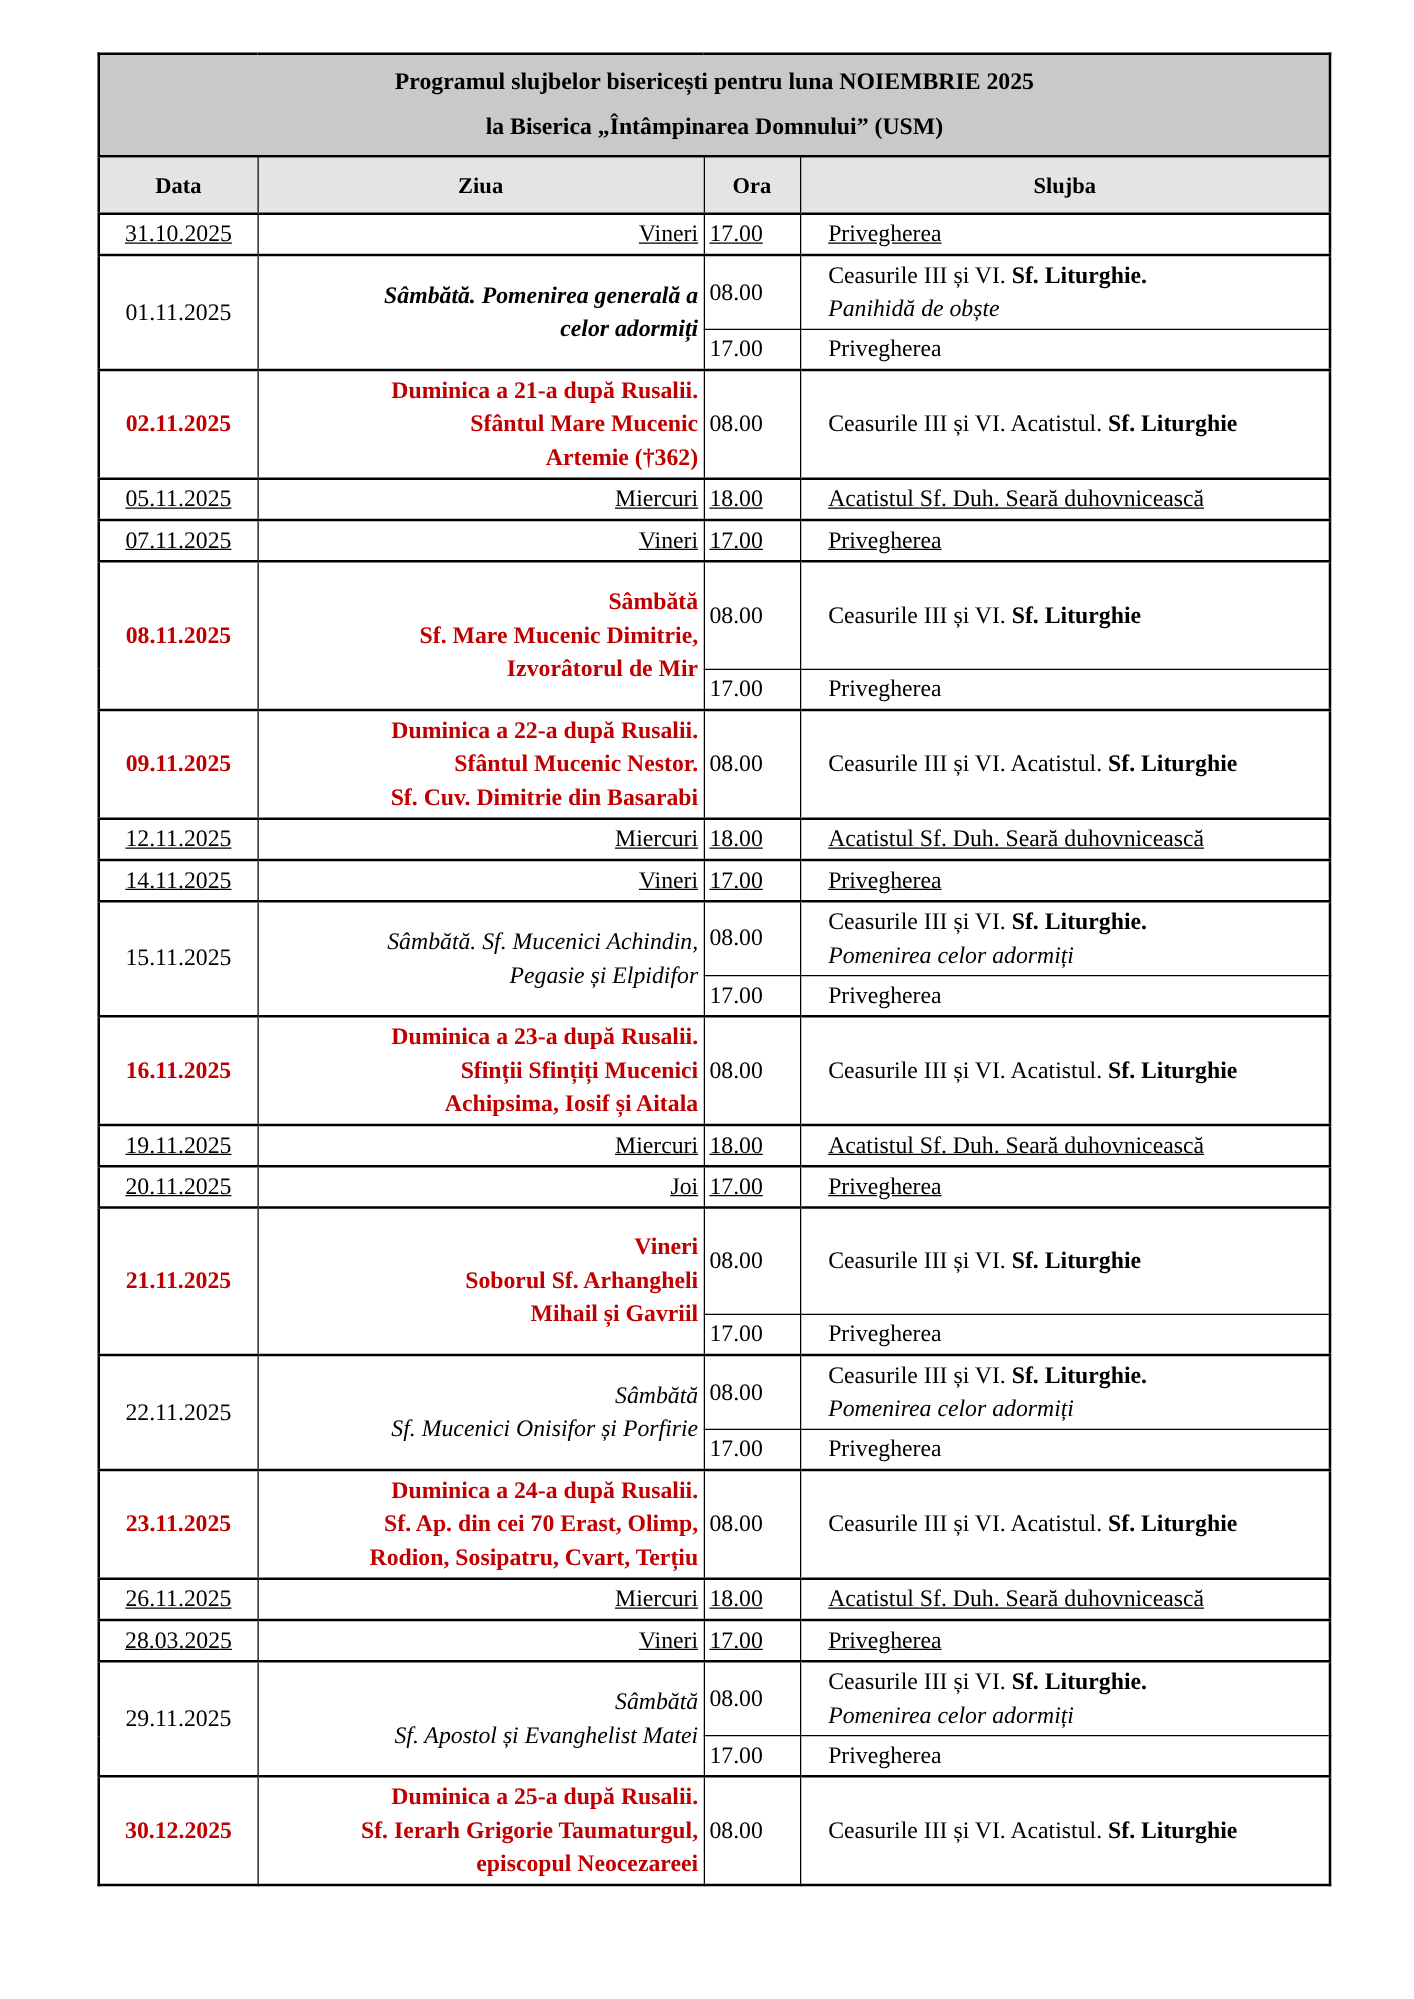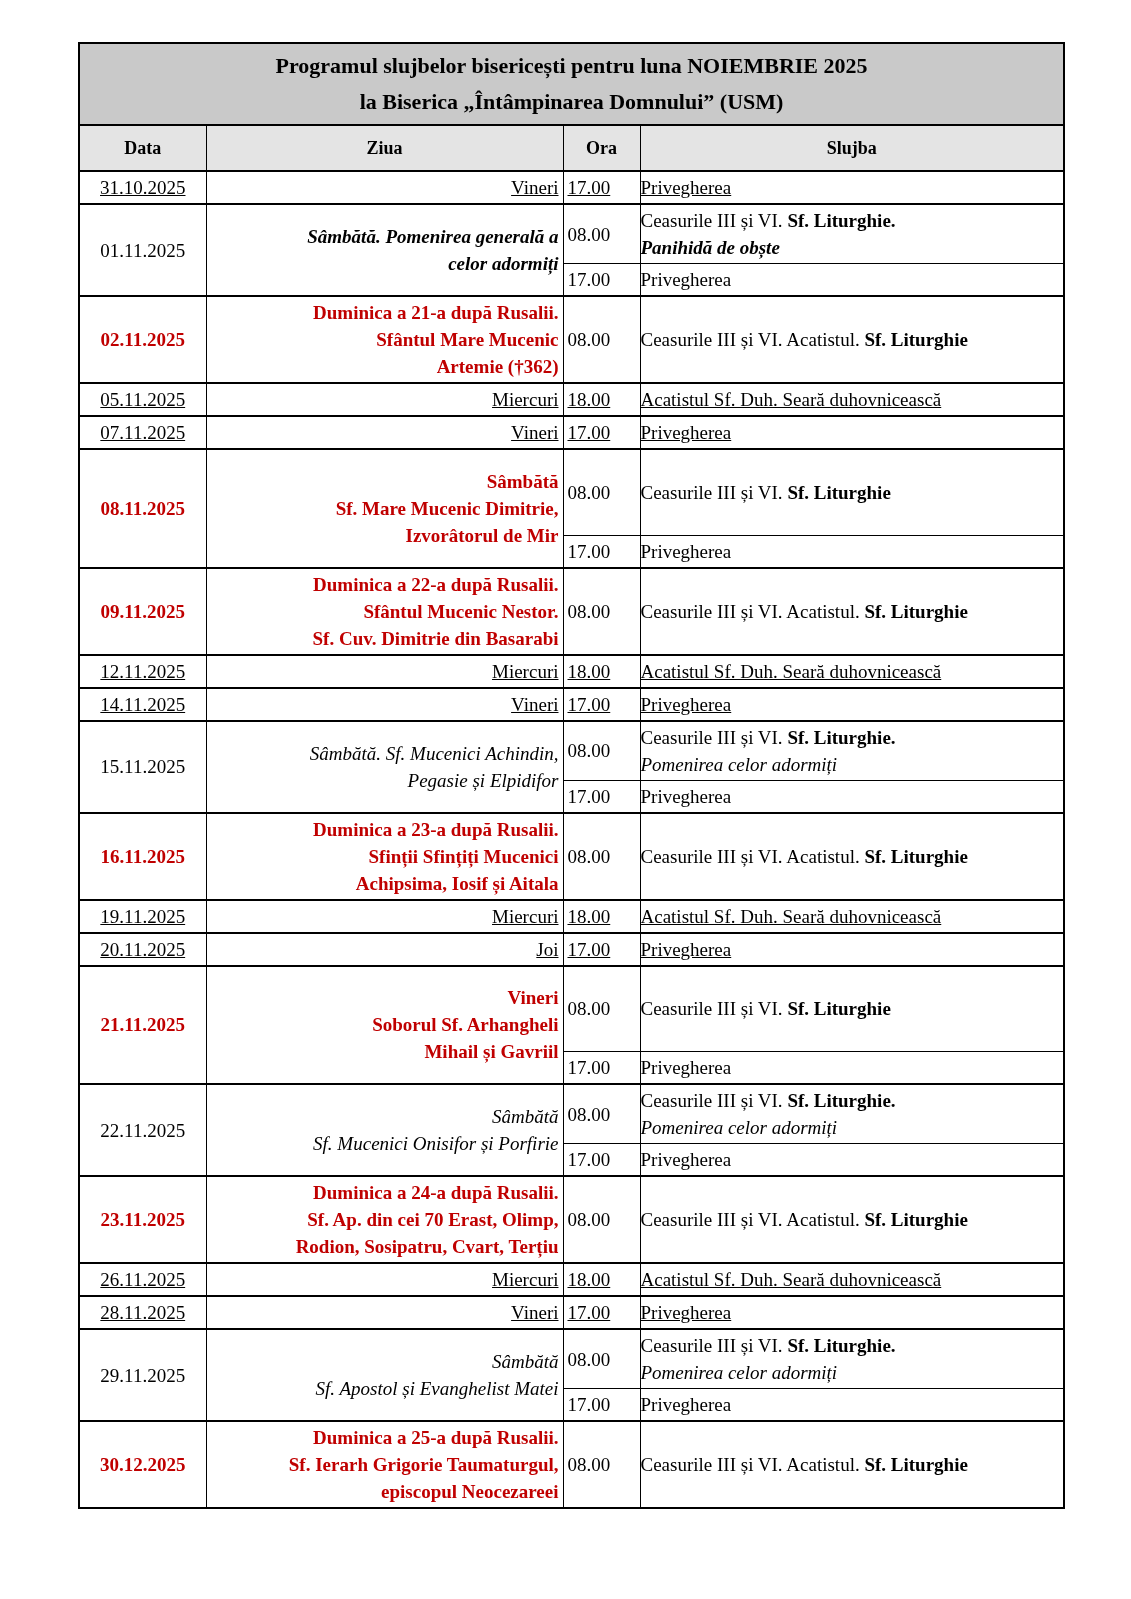--- a/index.html
+++ b/index.html
@@ -18,43 +18,43 @@
     border: 2px solid #000;
   }
   td {
     border: 1px solid #000; vertical-align: middle;
     font-size: 19px; line-height: 27px; color: #000;
     padding: 2px 4px; overflow: hidden;
   }
   tr.main > td { border-top: 2px solid #000; }
   .title-cell {
     background: var(--title-bg, #c9c9c9);
-    text-align: center; font-weight: bold; font-size: 22px;
+    text-align: center; font-weight: bold; font-size: 19px;
     line-height: 36px; padding: 4px 8px; border-bottom: 2px solid #000;
   }
   .header-cell {
     background: var(--header-bg, #e4e4e4);
     text-align: center; font-weight: bold; font-size: 18px;
     height: 46px; border-bottom: 2px solid #000;
   }
   .c-date  { text-align: center; }
   .c-day   { text-align: right; }
   .c-time  { text-align: left; }
-  .c-slujba{ text-align: left; padding-left: 0; }
+  .c-slujba{ text-align: left; padding-left: 22px; }
   tr.single { height: 31px; text-decoration: underline; }
   tr.sub    { height: 31px; }
   tr.tall   { height: 86px; }
   .d-n {}
   .d-b  { font-weight: normal; }
   .d-r  { color: var(--red, #c00000); font-weight: bold; }
   .d-i  { font-style: italic; }
   .d-bi { font-weight: bold; font-style: italic; }
   .s-b  { font-weight: bold; }
   .s-i  { font-style: italic; }
-  .s-bi { font-weight: bold; font-style: italic; }
+  .s-bi { font-weight: normal; font-style: italic; }
 </style>
 </head>
 <body>
 
 <div class="page">
   <table class="schedule">
     <colgroup>
       <col style="width:127px">
       <col style="width:357px">
       <col style="width:77px">
@@ -285,21 +285,21 @@
           <td class="c-date d-n" rowspan="1">26.11.2025</td>
           <td class="c-day d-n" rowspan="1">
             <div>Miercuri</div>
           </td>
           <td class="c-time">18.00</td>
           <td class="c-slujba">
             <div><span>Acatistul Sf. Duh. Seară duhovnicească</span></div>
           </td>
         </tr>
         <tr class="main single">
-          <td class="c-date d-n" rowspan="1">28.11.2025</td>
+          <td class="c-date d-n" rowspan="1">28.03.2025</td>
           <td class="c-day d-n" rowspan="1">
             <div>Vineri</div>
           </td>
           <td class="c-time">17.00</td>
           <td class="c-slujba">
             <div><span>Privegherea</span></div>
           </td>
         </tr>
         <tr class="main">
           <td class="c-date d-n" rowspan="2">29.11.2025</td>

